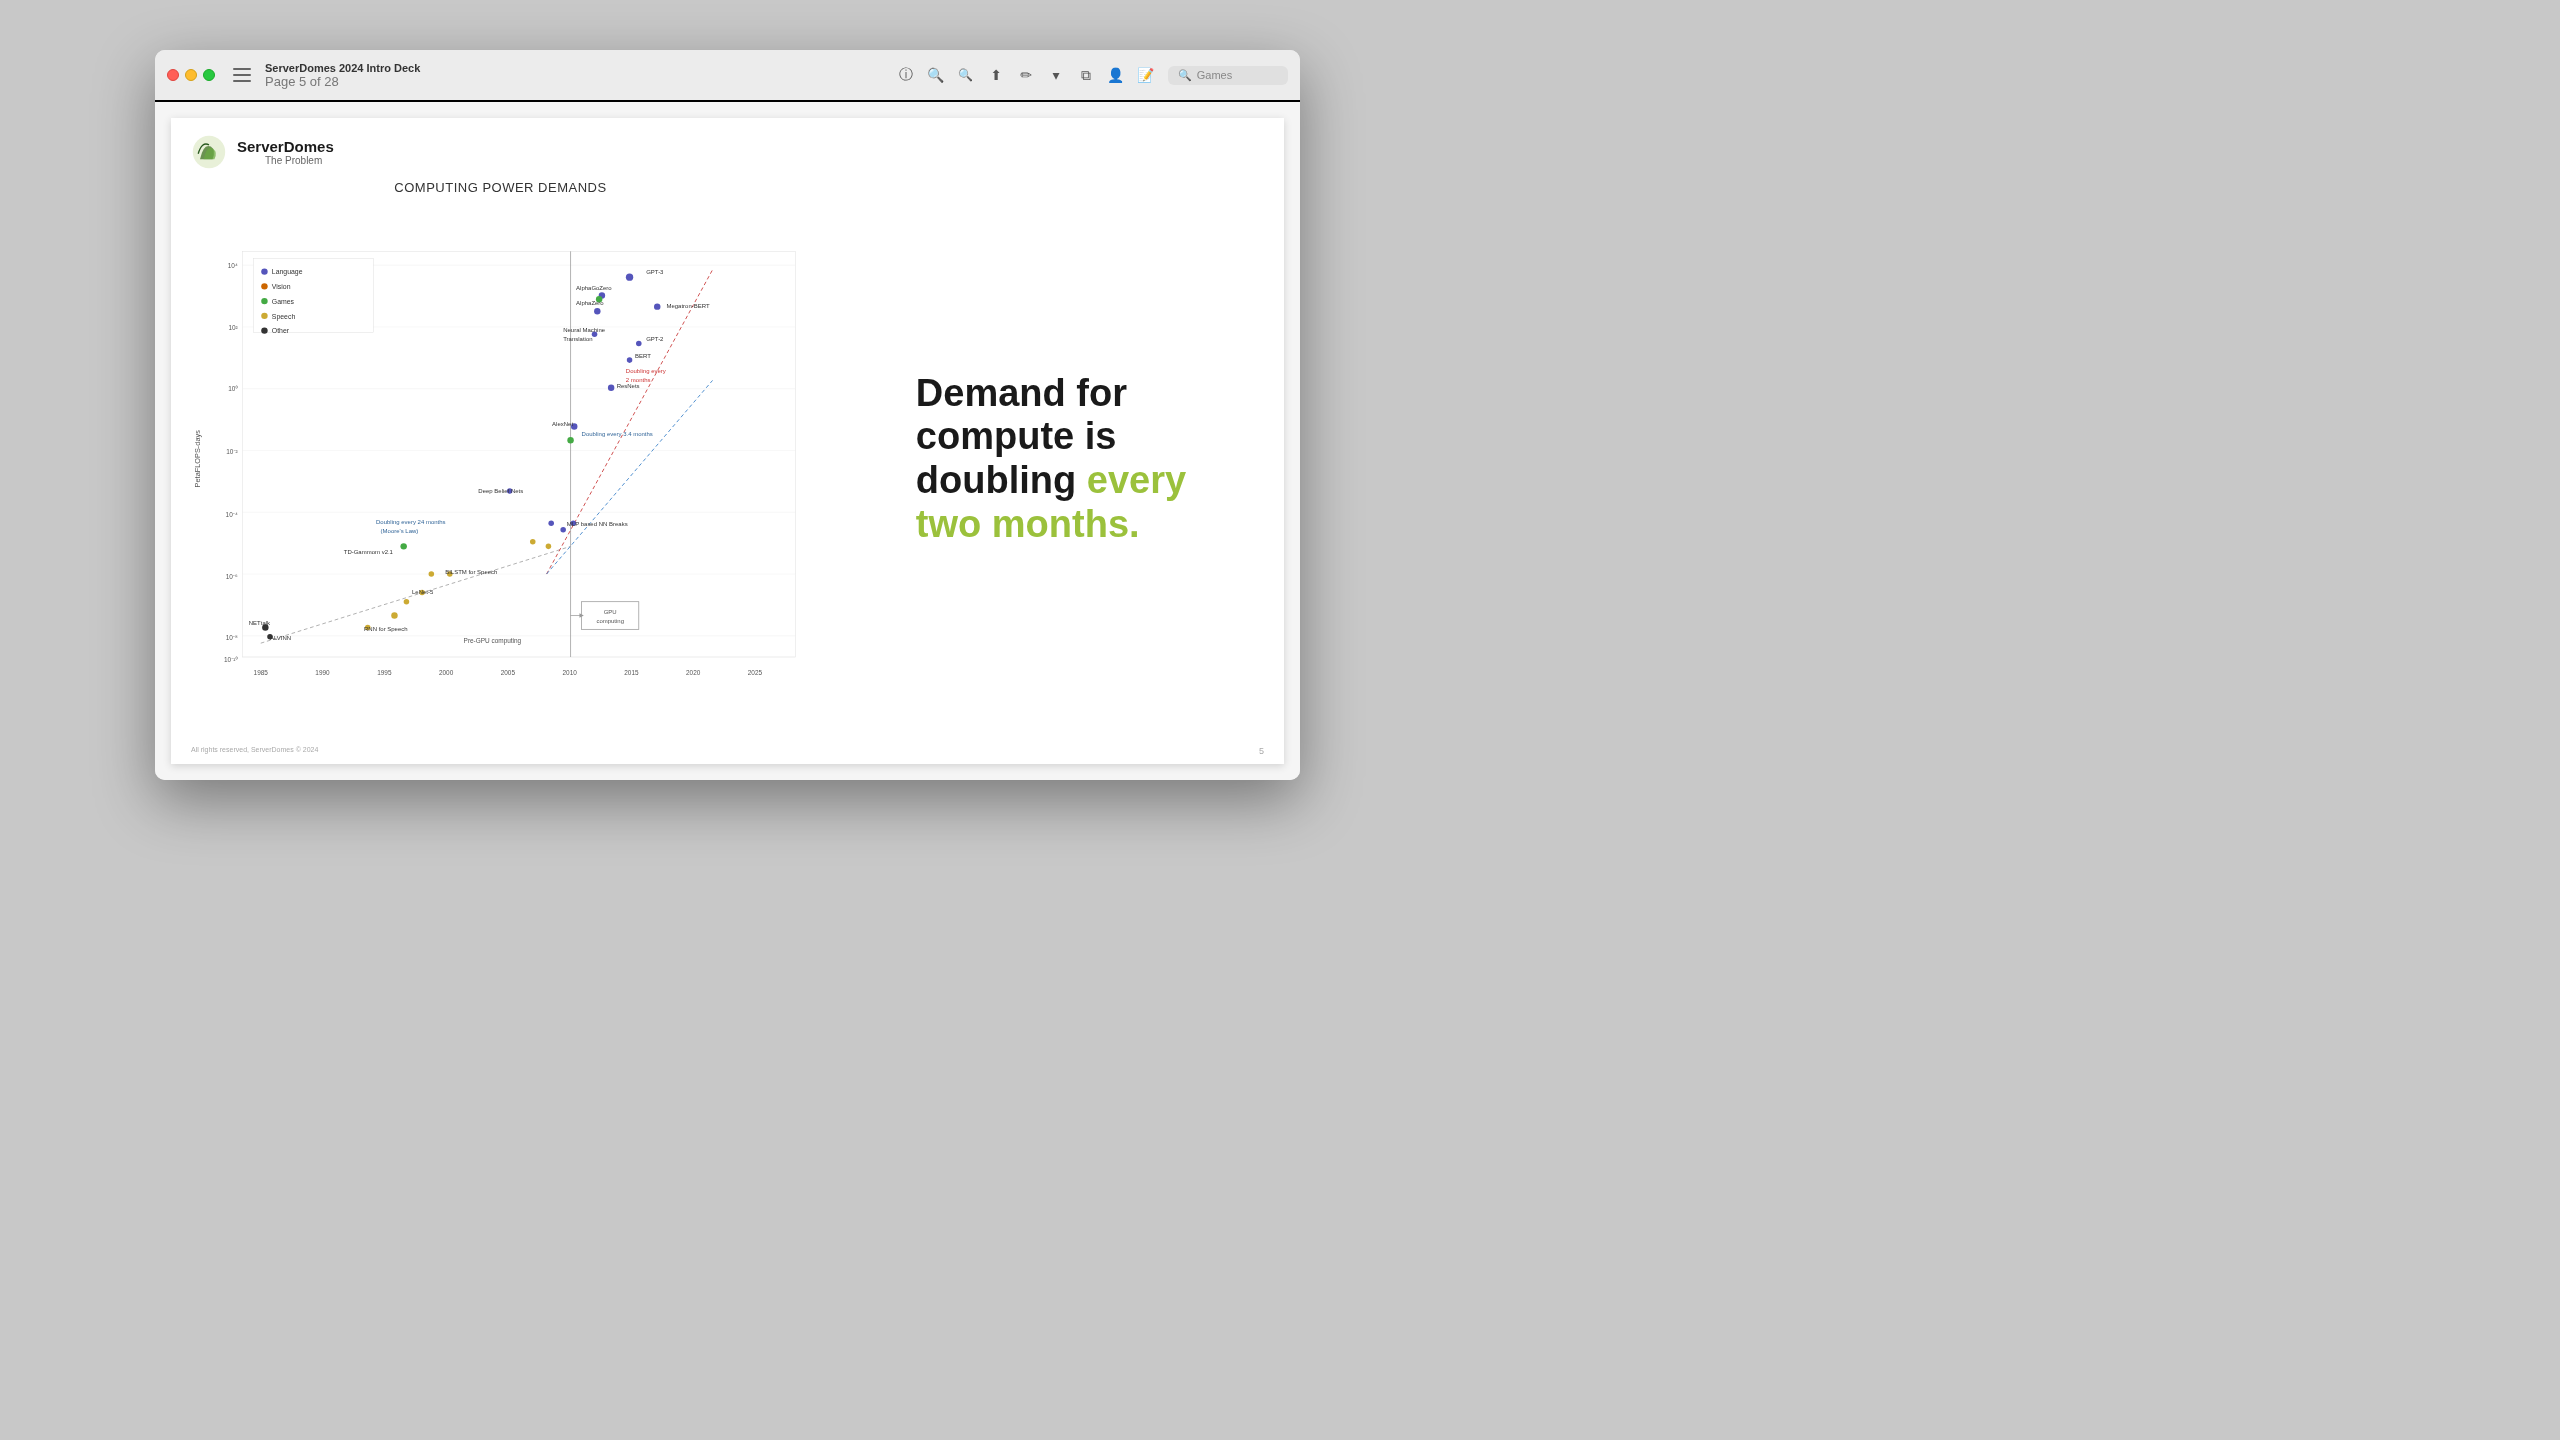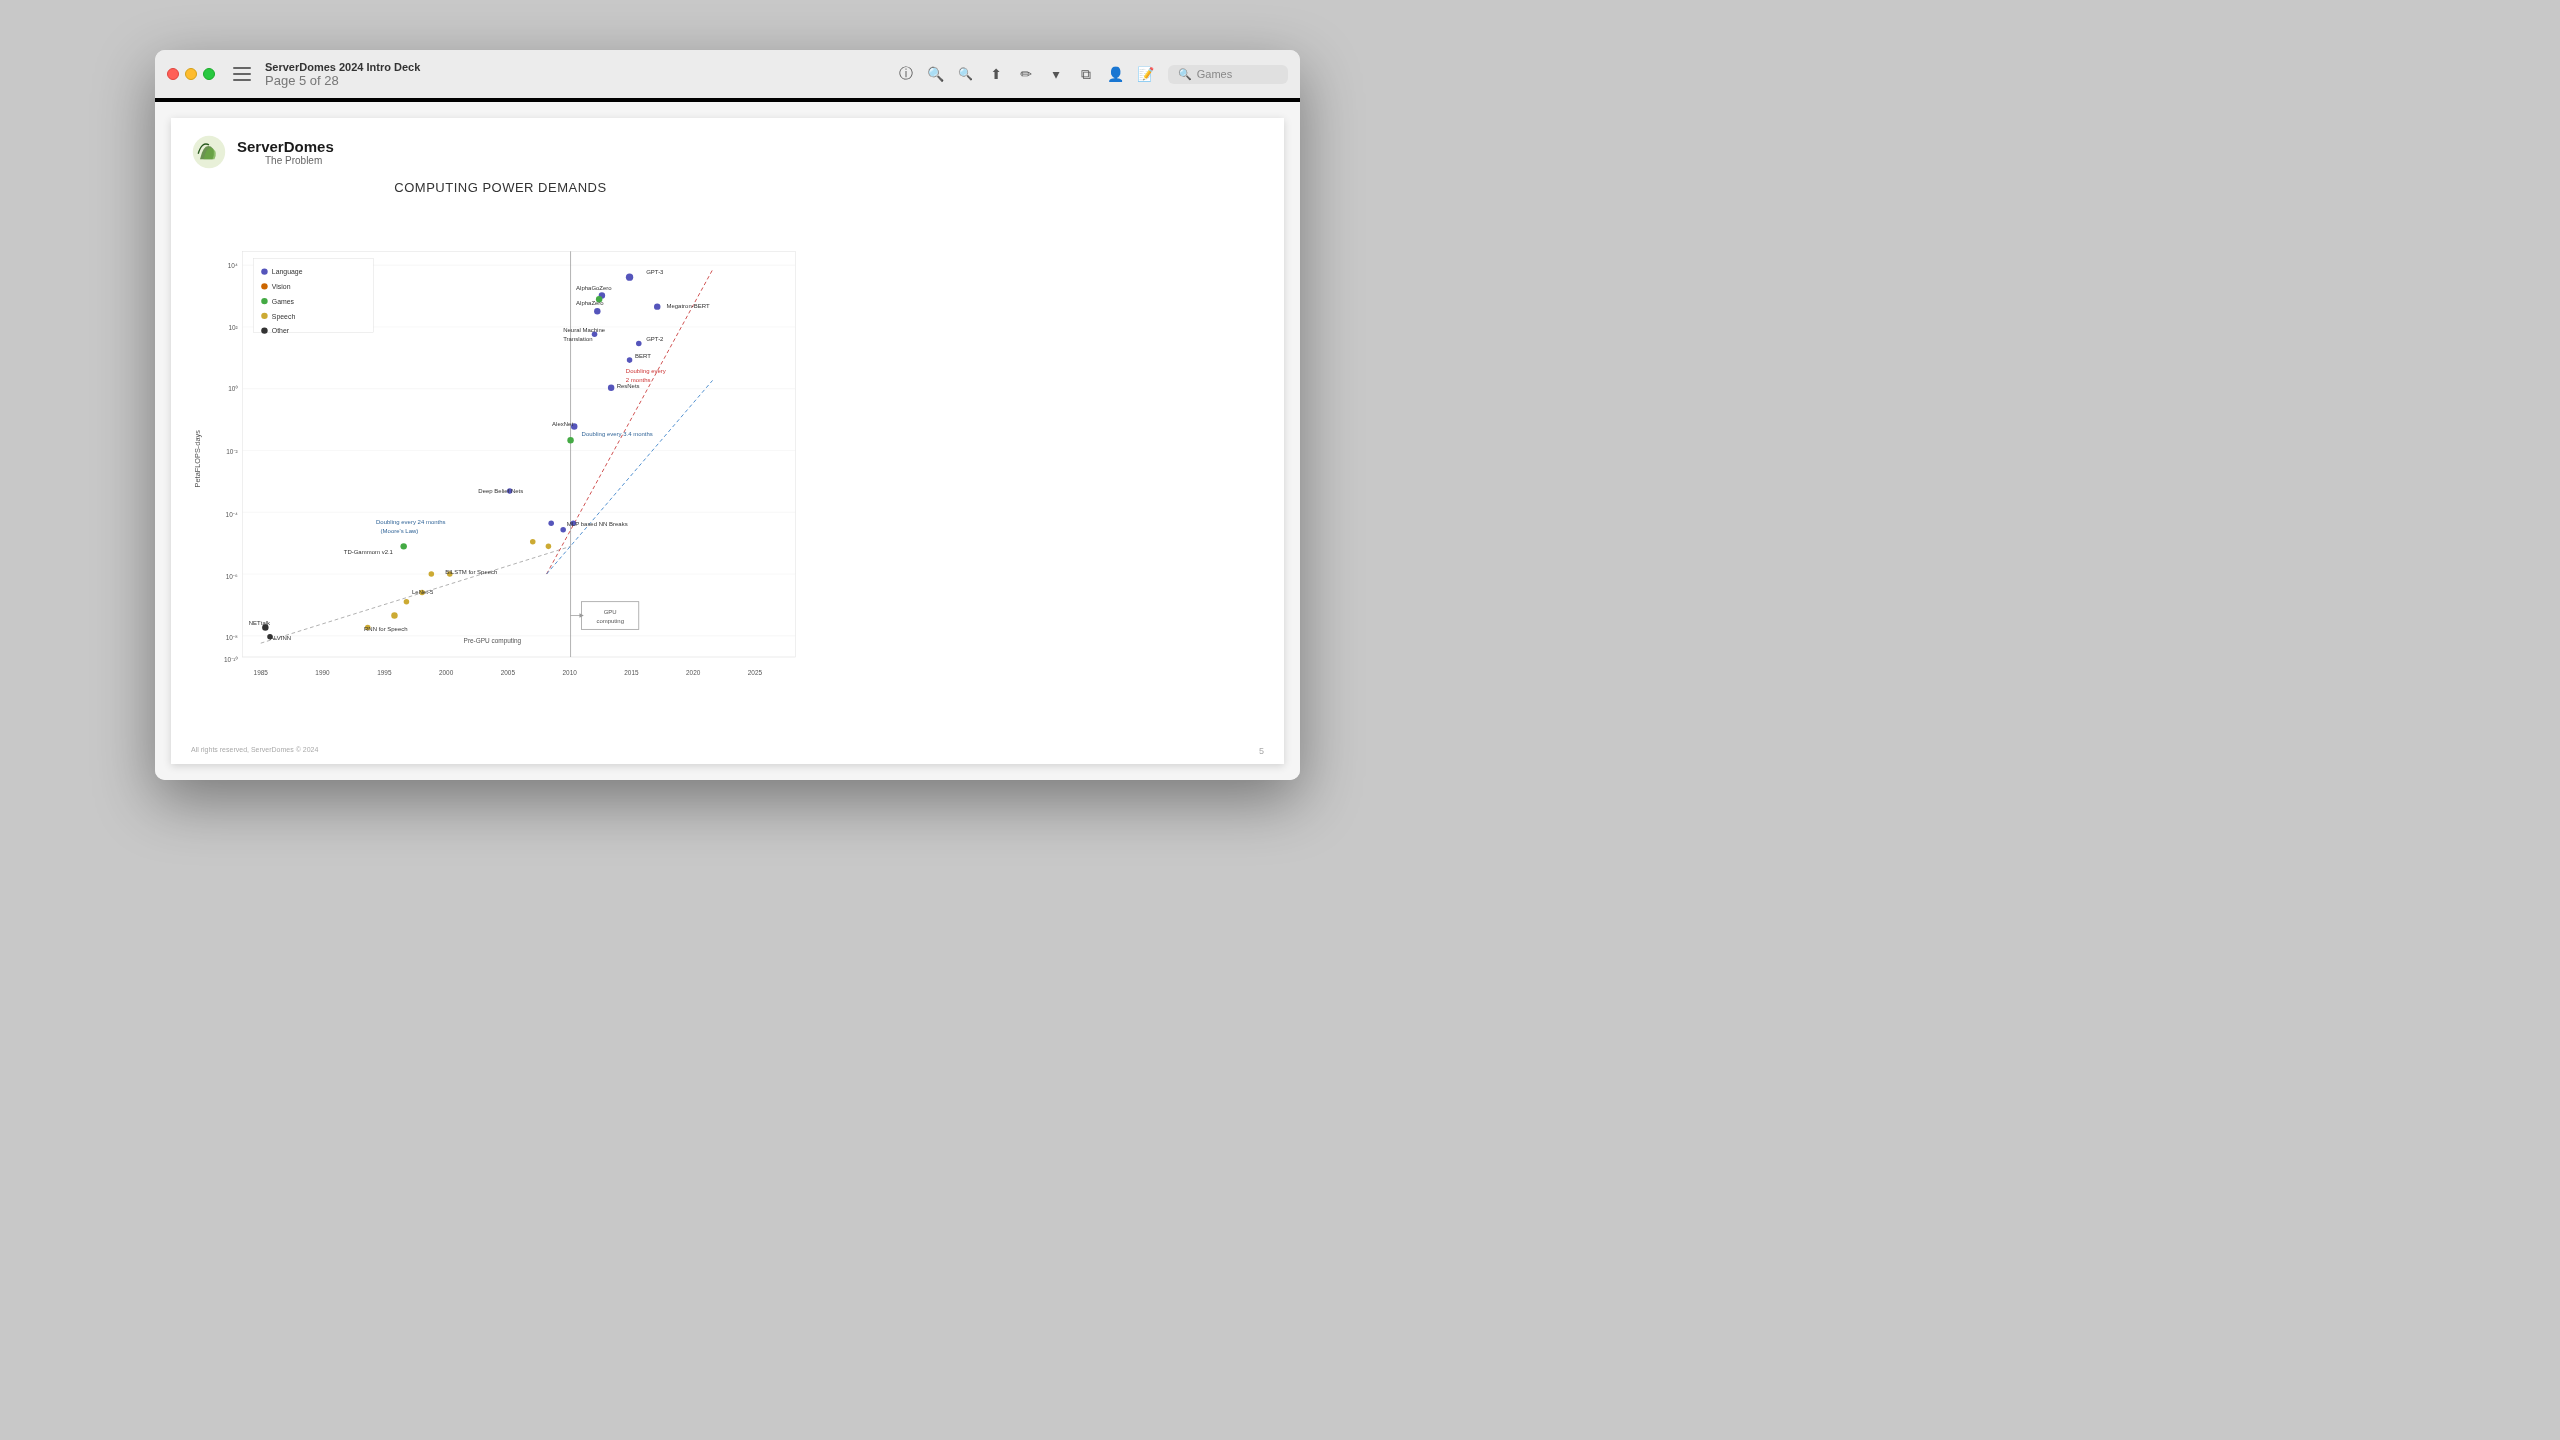--- a/index.html
+++ b/index.html
@@ -20,21 +20,21 @@
       height: 730px;
       background: #f0f0f0;
       border-radius: 10px;
       box-shadow: 0 20px 60px rgba(0,0,0,0.4);
       overflow: hidden;
     }
 
     .title-bar {
       height: 52px;
       background: #ececec;
-      border-bottom: 4px solid #000000;
+      border-bottom: 2px solid #000000;
       display: flex;
       align-items: center;
       padding: 0 12px;
       gap: 10px;
     }
 
     .traffic-lights {
       display: flex;
       gap: 6px;
       margin-right: 8px;
@@ -365,20 +365,28 @@
               <line x1="416" y1="405" x2="428" y2="405" stroke="#999" stroke-width="0.8" marker-end="url(#arrow)"></line>
               <defs>
                 <marker id="arrow" markerWidth="6" markerHeight="6" refX="3" refY="3" orient="auto">
                   <path d="M0,0 L6,3 L0,6 Z" fill="#999"></path>
                 </marker>
               </defs>
             </svg>
           </div>
         </div>
 
+        <div class="text-area">
+          <div class="demand-text">
+            <span>Demand for</span><br>
+            <span>compute is</span><br>
+            <span>doubling </span><span class="highlight">every</span><br>
+            <span class="highlight">two months.</span>
+          </div>
+        </div>
       </div>
 
       <div class="slide-footer">
         <span class="footer-left">All rights reserved, ServerDomes © 2024</span>
         <span class="footer-right">5</span>
       </div>
     </div>
   </div>
 </div>
 

